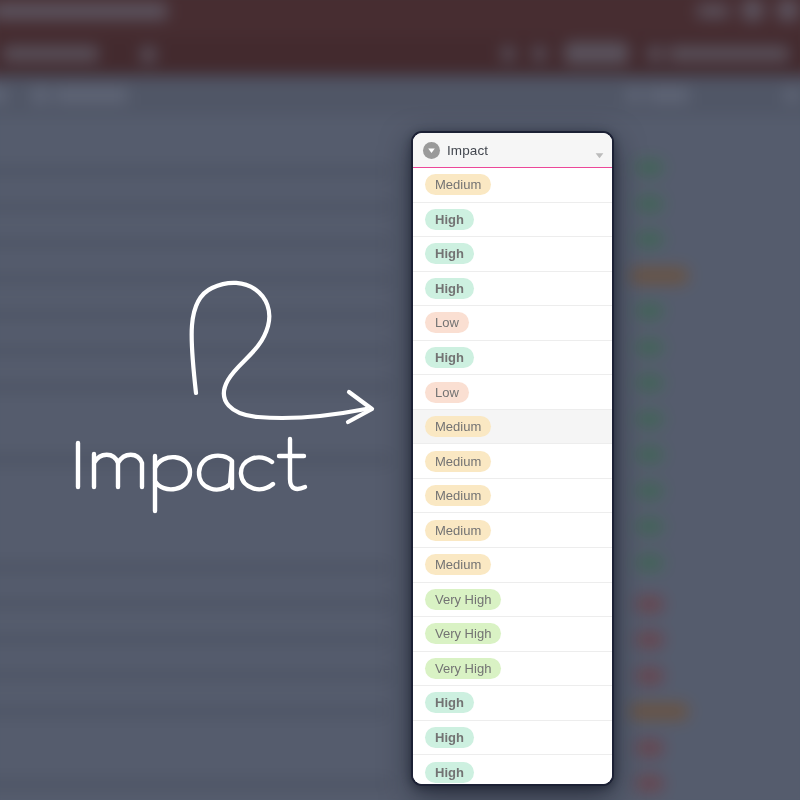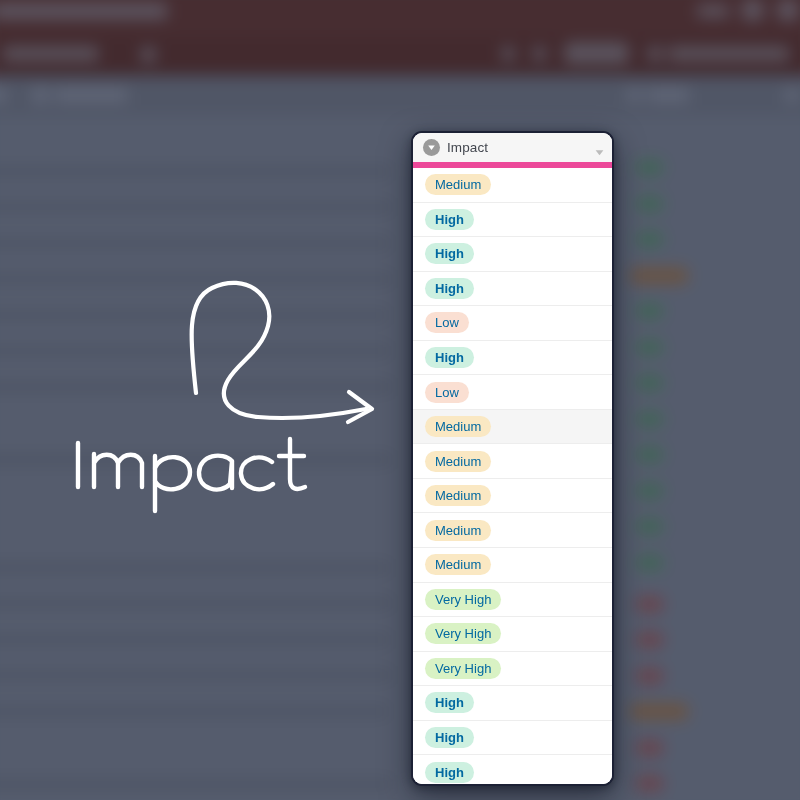--- a/index.html
+++ b/index.html
@@ -81,21 +81,21 @@
                 0 2px 8px rgba(10, 14, 28, 0.40);
     overflow: hidden;
     display: flex;
     flex-direction: column;
   }
 
   #panel-header {
     flex: 0 0 auto;
     height: 35px;
     background: #f6f6f6;
-    border-bottom: 6px solid #ec4899;
+    border-bottom: 1px solid #ec4899;
     display: flex;
     align-items: center;
     padding: 0 8px 0 10px;
     gap: 7px;
   }
 
   .field-icon {
     width: 17px;
     height: 17px;
     border-radius: 50%;
@@ -140,21 +140,21 @@
 
   .badge {
     display: inline-flex;
     align-items: center;
     height: 21px;
     padding: 0 10px;
     border-radius: 11px;
     font-size: 13px;
     line-height: 1;
     white-space: nowrap;
-    color: #0369a1;
+    color: #737373;
   }
   .badge.medium   { background: #fae8c3; }
   .badge.high     { background: #cdf0e0; font-weight: bold; }
   .badge.veryhigh { background: #d9f2c4; }
   .badge.low      { background: #fadfd2; }
 
   
   #annotation {
     position: absolute;
     inset: 0;

